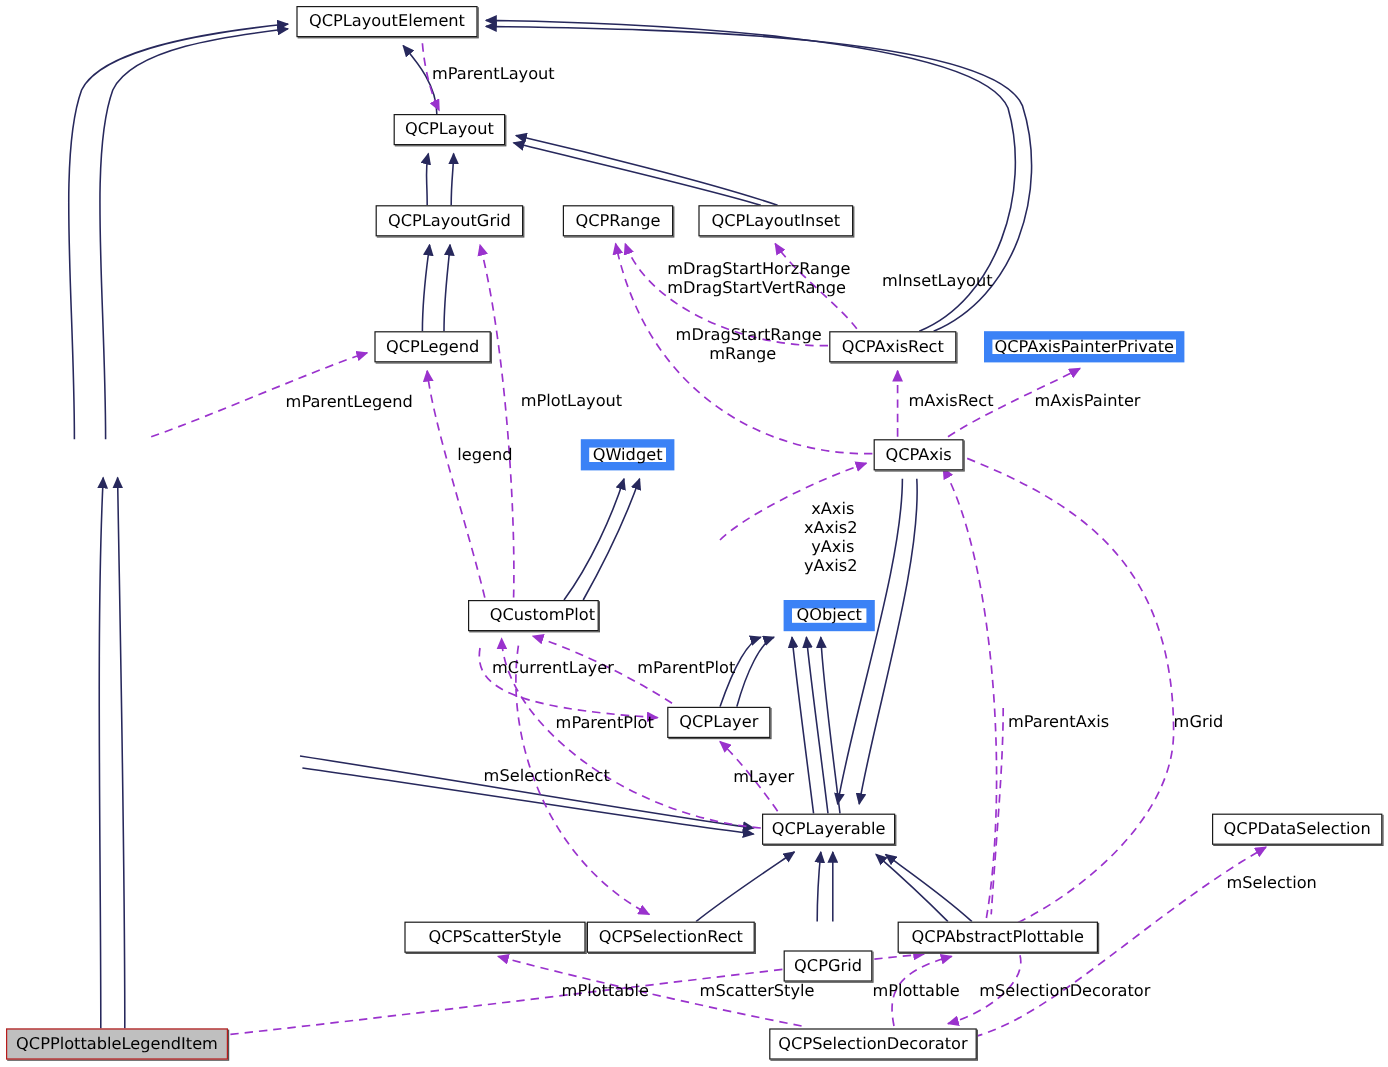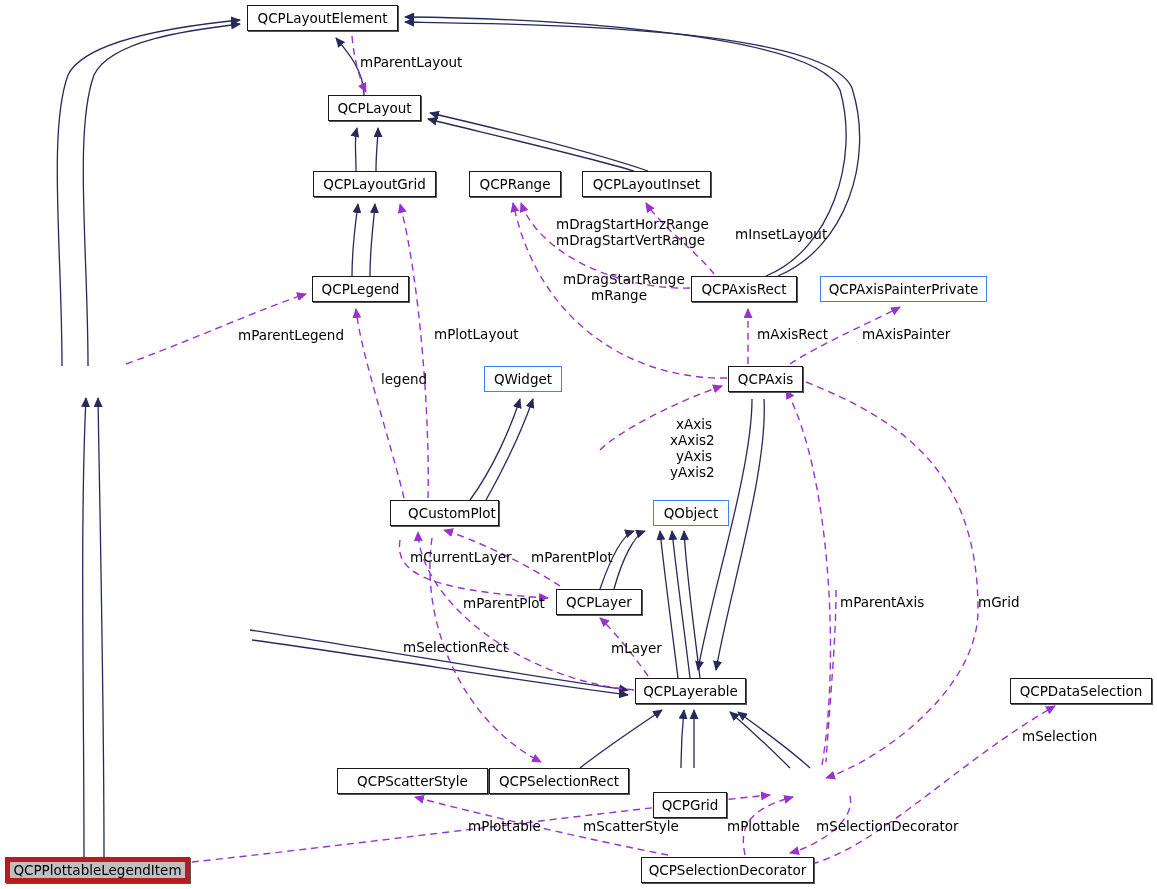--- a/index.html
+++ b/index.html
@@ -3,22 +3,22 @@
 <meta charset="utf-8">
 <style>
   html,body{margin:0;padding:0;background:#ffffff;}
   #canvas{position:relative;width:1157px;height:889px;background:#ffffff;
           font-family:"DejaVu Sans","Liberation Sans",sans-serif;overflow:hidden;}
   svg#edges{position:absolute;left:0;top:0;width:1157px;height:889px;}
   .node{position:absolute;box-sizing:border-box;display:flex;align-items:center;
         justify-content:center;white-space:nowrap;font-size:13.5px;color:#000000;
         background:#ffffff;border:1px solid #000000;}
   .node.strong{border:1px solid #1a1a1a;box-shadow:1px 1px 0 0 #555;}
-  .node.ext{border:1px solid #3b82f6;}
-  .node.current{background:#bfbfbf;border:5px solid #b91c1c;box-shadow:1px 1px 0 0 #555;}
+  .node.ext{border:7px solid #3b82f6;}
+  .node.current{background:#bfbfbf;border:1px solid #b91c1c;box-shadow:1px 1px 0 0 #555;}
   .elabel{position:absolute;font-size:13.5px;color:#000000;white-space:pre;
           line-height:16px;}
 </style>
 </head>
 <body>
 
 <div id="canvas">
 
   <svg id="edges" viewBox="0 0 1157 889" xmlns="http://www.w3.org/2000/svg">
     <defs>
@@ -173,20 +173,23 @@
     <span>QCPDataSelection</span>
   </div>
   <div class="node strong" style="left:337px;top:768px;width:151px;height:26px;">
     <span>QCPScatterStyle</span>
   </div>
   <div class="node strong" style="left:489px;top:768px;width:140px;height:26px;">
     <span>QCPSelectionRect</span>
   </div>
   <div class="node strong" style="left:653px;top:768px;width:74px;height:26px;margin-top:24px;">
     <span>QCPGrid</span>
+  </div>
+  <div class="node strong" style="left:748px;top:768px;width:167px;height:26px;">
+    <span>QCPAbstractPlottable</span>
   </div>
   <div class="node strong" style="left:641px;top:857px;width:173px;height:26px;">
     <span>QCPSelectionDecorator</span>
   </div>
   <div class="node current" style="left:5px;top:857px;width:185px;height:26px;">
     <span>QCPPlottableLegendItem</span>
   </div>
 
   <div class="elabel" style="left:360px;top:54px;">mParentLayout</div>
   <div class="elabel" style="left:556px;top:216px;">mDragStartHorzRange</div>

